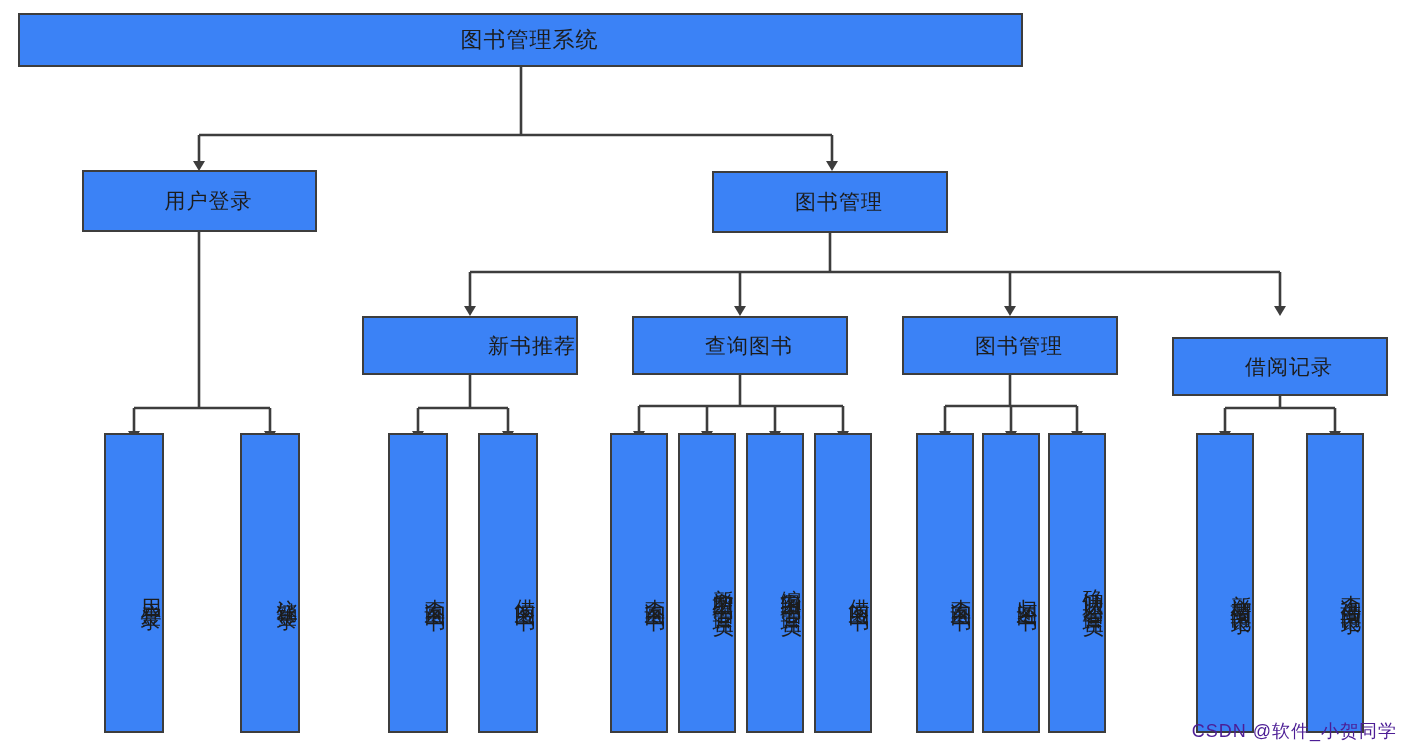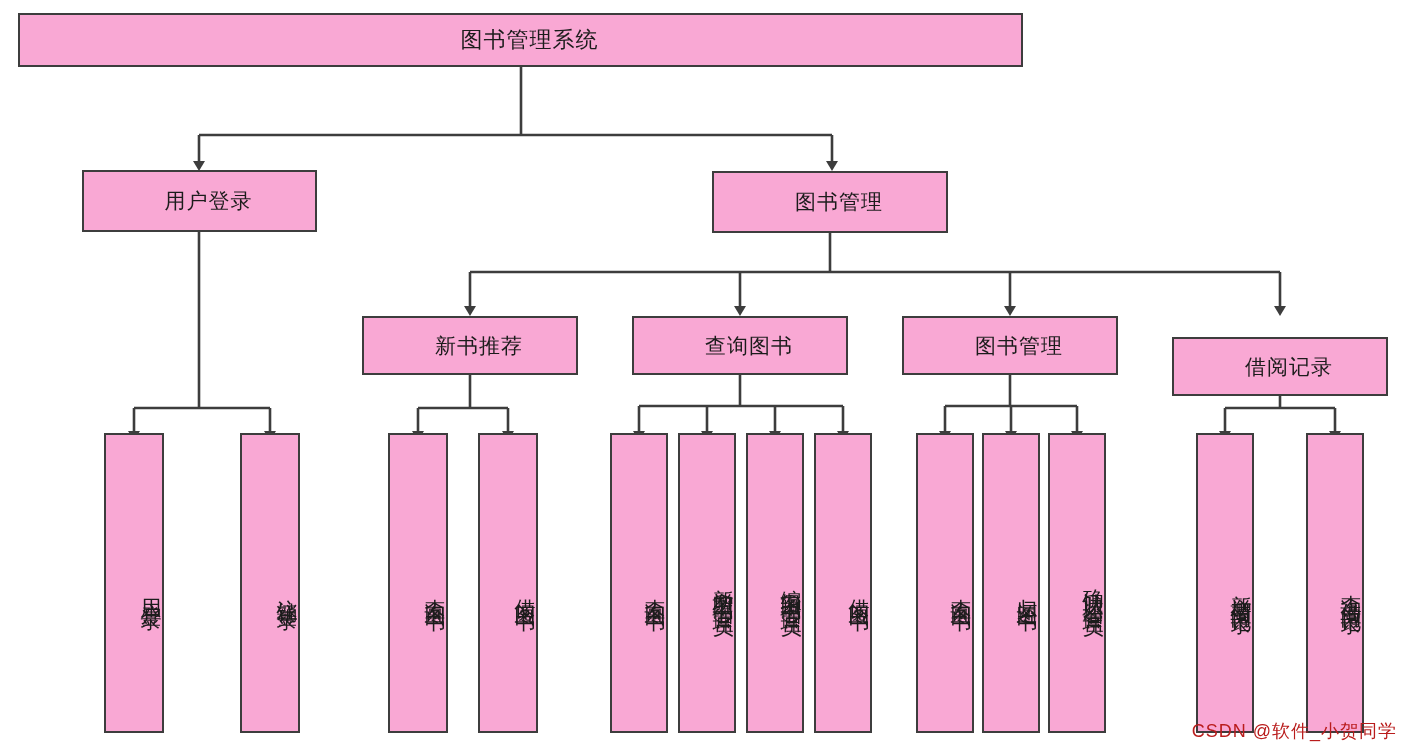--- a/index.html
+++ b/index.html
@@ -21,21 +21,21 @@
     position: absolute;
     left: 0;
     top: 0;
     width: 1405px;
     height: 747px;
     pointer-events: none;
   }
   .node {
     position: absolute;
     box-sizing: border-box;
-    background: #f9a8d4;
+    background: #3b82f6;
     border: 2px solid #3d3d3d;
     display: flex;
     align-items: center;
     justify-content: center;
     color: #1c1c1c;
     z-index: 2;
     padding-left: 18px;
   }
   .node.h {
     font-size: 21px;
@@ -59,21 +59,21 @@
   .node.v span {
     display: block;
     writing-mode: vertical-rl;
     text-orientation: upright;
   }
   .watermark {
     position: absolute;
     right: 8px;
     bottom: 4px;
     font-size: 18px;
-    color: #b91c1c;
+    color: #4c1d95;
     letter-spacing: 1px;
     white-space: nowrap;
     z-index: 3;
     font-family: "Liberation Sans", "DejaVu Sans", sans-serif;
   }
 </style>
 </head>
 <body>
 
 <div id="canvas">
@@ -134,21 +134,21 @@
     <span>图书管理系统</span>
   </div>
 
   <div class="node h" style="left:82px; top:170px; width:235px; height:62px;">
     <span>用户登录</span>
   </div>
   <div class="node h" style="left:712px; top:171px; width:236px; height:62px;">
     <span>图书管理</span>
   </div>
 
-  <div class="node h" style="left:362px; top:316px; width:216px; height:59px;">
+  <div class="node h" style="left:362px; top:316px; width:216px; height:59px;justify-content:flex-end;">
     <span>新书推荐</span>
   </div>
   <div class="node h" style="left:632px; top:316px; width:216px; height:59px;">
     <span>查询图书</span>
   </div>
   <div class="node h" style="left:902px; top:316px; width:216px; height:59px;">
     <span>图书管理</span>
   </div>
   <div class="node h" style="left:1172px; top:316px; width:216px; height:59px;margin-top:21px;">
     <span>借阅记录</span>

